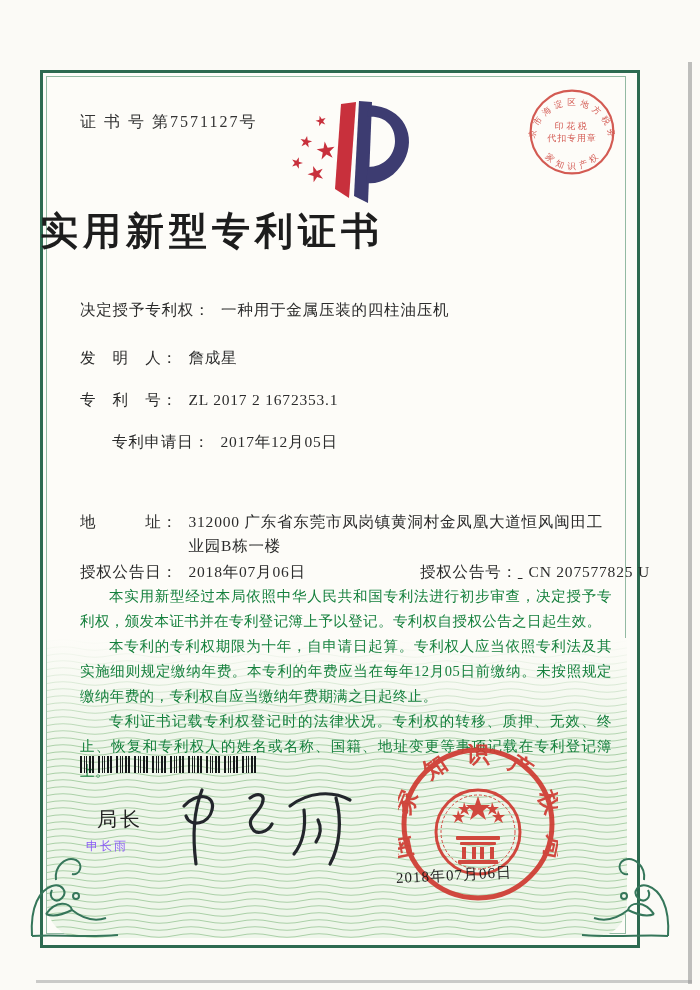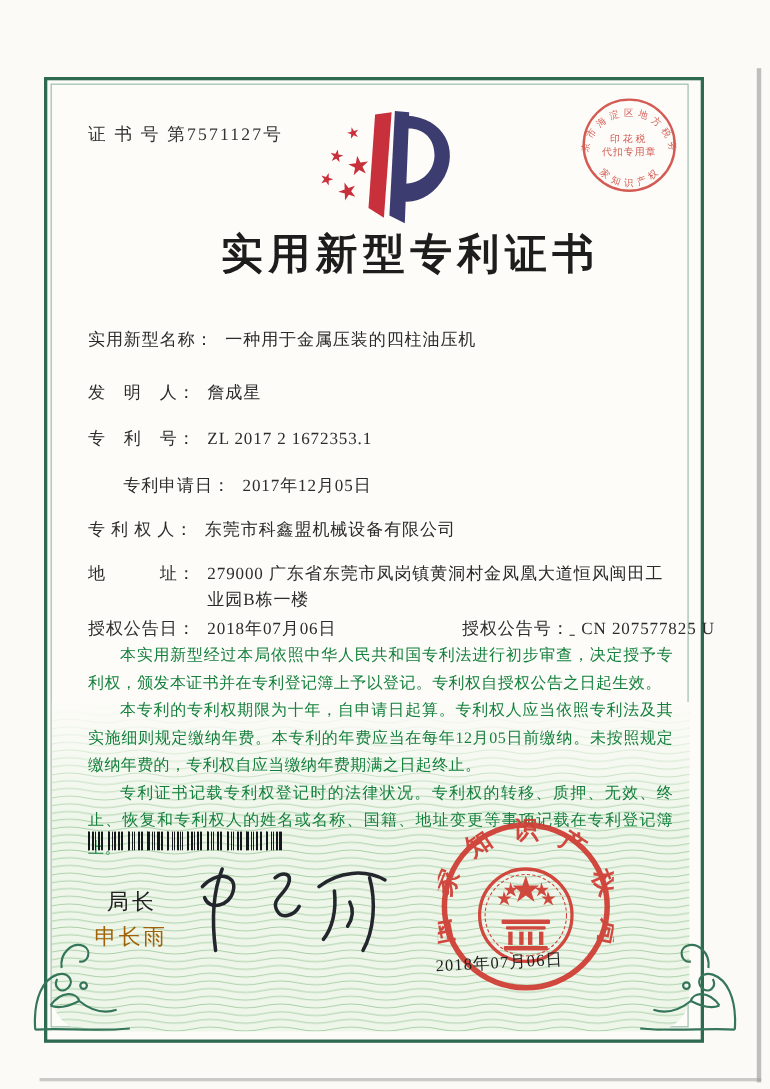--- a/index.html
+++ b/index.html
@@ -14,40 +14,40 @@
   .frame-inner{position:absolute;left:46px;top:76px;width:578px;height:856px;border:1px solid #93baa3;pointer-events:none;}
 
   
   .waves-panel{position:absolute;left:47px;top:638px;width:580px;height:300px;overflow:hidden;
                border-bottom-left-radius:34px;border-bottom-right-radius:34px;}
   .waves-fade{position:absolute;left:0;top:0;width:100%;height:110px;
               background:linear-gradient(to bottom,#fdfcf8 0%,rgba(253,252,248,0) 100%);}
 
   .abs{position:absolute;}
   .cert-number{left:80px;top:112px;font-size:16px;letter-spacing:2px;color:#333;}
-  .title{left:40px;top:206px;width:594px;text-align:center;font-size:38px;font-weight:600;
-         letter-spacing:5px;color:#1d1d1d;padding-left:36px;}
+  .title{left:40px;top:206px;width:594px;font-size:38px;font-weight:600;
+         letter-spacing:5px;color:#1d1d1d;}
 
   .field{left:80px;width:540px;font-size:15.5px;letter-spacing:.8px;color:#2b2b2b;line-height:24px;}
   .field .lbl{display:inline-block;vertical-align:top;}
   .field .val{display:inline-block;vertical-align:top;margin-left:6px;}
   .val-wrap{width:420px;}
   .grant-no{position:absolute;left:340px;top:0;white-space:nowrap;text-decoration:underline;}
 
   .paras{left:80px;top:584px;width:532px;font-size:14.5px;line-height:25px;color:#15803d;
          text-align:justify;letter-spacing:.4px;}
   .paras p{margin:0;text-indent:2em;}
 
   .barcode{left:80px;top:756px;width:178px;height:17px;
     background-image:
       repeating-linear-gradient(90deg,#15181a 0 2px,rgba(0,0,0,0) 2px 4px,#15181a 4px 5px,rgba(0,0,0,0) 5px 9px),
       repeating-linear-gradient(90deg,#15181a 0 1px,rgba(0,0,0,0) 1px 6px);}
 
   .director{left:86px;top:806px;font-size:20px;letter-spacing:3px;color:#222;margin-left:11px;}
-  .director-name{left:86px;top:838px;font-size:20px;letter-spacing:2px;color:#a16207;}
+  .director-name{left:86px;top:838px;font-size:12px;letter-spacing:2px;color:#8b5cf6;}
   .signature{left:168px;top:776px;}
 
   .seal-box{left:398px;top:744px;width:160px;height:160px;opacity:.92;}
   .seal-date{left:396px;top:866px;font-size:15px;letter-spacing:1px;color:#1e1e1e;transform:rotate(-3deg);white-space:nowrap;}
 
   .tax-stamp{left:527px;top:87px;width:90px;height:90px;opacity:.9;}
   .logo{left:283px;top:97px;width:136px;height:114px;}
 
   .footer{left:40px;top:912px;width:594px;text-align:center;font-size:13px;letter-spacing:1px;color:#333;}
 
@@ -104,42 +104,38 @@
     <text x="50" y="47" font-size="10" fill="#cf4a42" text-anchor="middle" letter-spacing="3">印花税</text>
     <text x="50" y="60" font-size="10" fill="#cf4a42" text-anchor="middle" letter-spacing="1">代扣专用章</text>
     <text font-size="9.5" fill="#cf4a42" letter-spacing="1">
       <textPath href="#taxBot" startOffset="50%" text-anchor="middle" textLength="96">国家知识产权局</textPath>
     </text>
   </svg>
 
   <div class="abs title">实用新型专利证书</div>
 
   <div class="abs field" style="top:298px;">
-    <span class="lbl">实用新型名称：</span>
+    <span class="lbl">决定授予专利权：</span>
     <span class="val">一种用于金属压装的四柱油压机</span>
   </div>
   <div class="abs field" style="top:346px;">
     <span class="lbl">发　明　人：</span>
     <span class="val">詹成星</span>
   </div>
   <div class="abs field" style="top:388px;">
     <span class="lbl">专　利　号：</span>
     <span class="val">ZL 2017 2 1672353.1</span>
   </div>
   <div class="abs field" style="top:430px;margin-left:32px;">
     <span class="lbl">专利申请日：</span>
     <span class="val">2017年12月05日</span>
   </div>
-  <div class="abs field" style="top:470px;">
-    <span class="lbl">专 利 权 人：</span>
-    <span class="val">东莞市科鑫盟机械设备有限公司</span>
-  </div>
   <div class="abs field" style="top:510px;">
     <span class="lbl">地　　　址：</span>
-    <span class="val val-wrap">279000 广东省东莞市凤岗镇黄洞村金凤凰大道恒风闽田工业园B栋一楼</span>
+    <span class="val val-wrap">312000 广东省东莞市凤岗镇黄洞村金凤凰大道恒风闽田工业园B栋一楼</span>
   </div>
   <div class="abs field" style="top:560px;">
     <span class="lbl">授权公告日：</span>
     <span class="val">2018年07月06日</span>
     <span class="grant-no">
       <span class="lbl">授权公告号：</span>
       <span class="val">CN 207577825 U</span>
     </span>
   </div>
 

